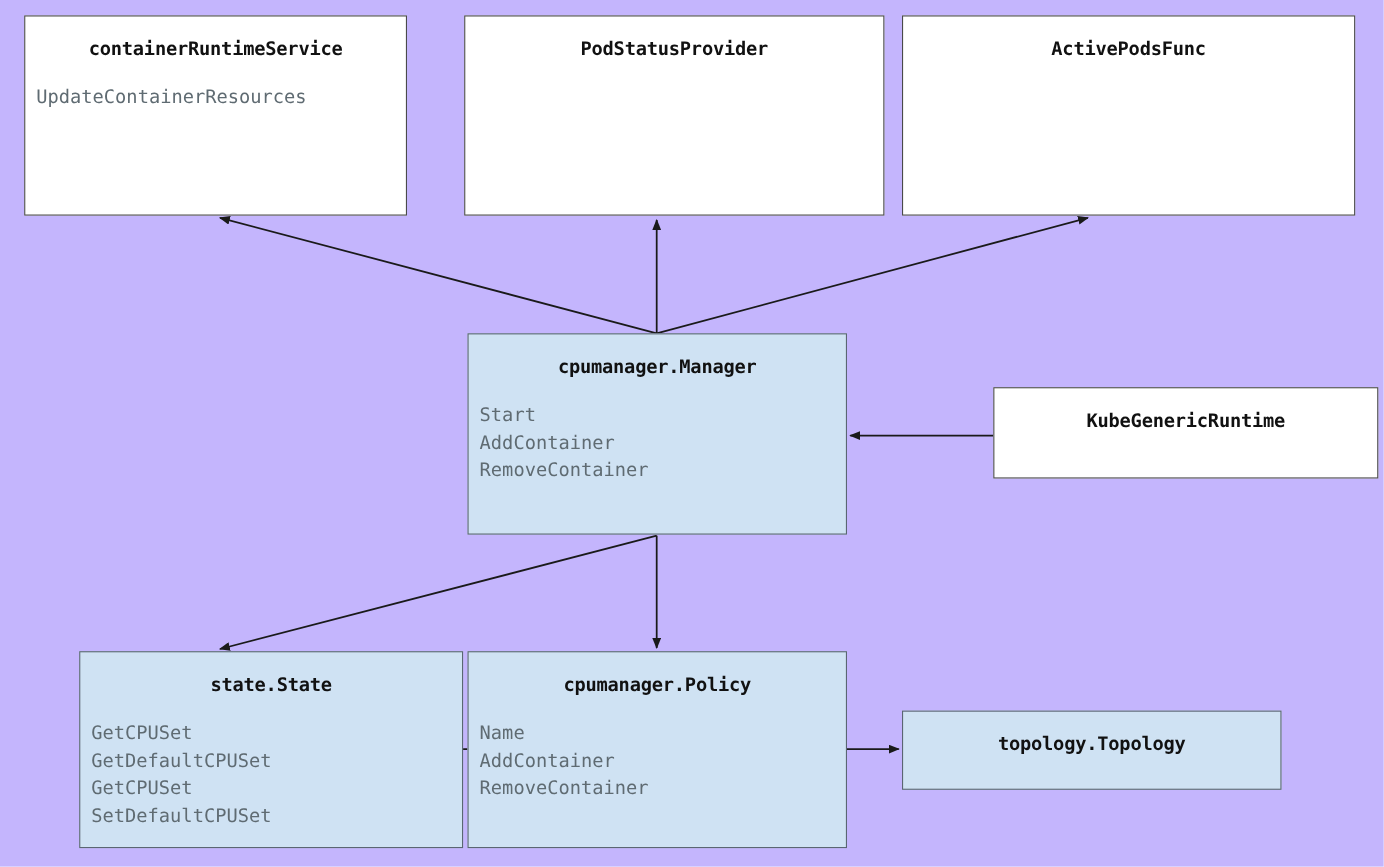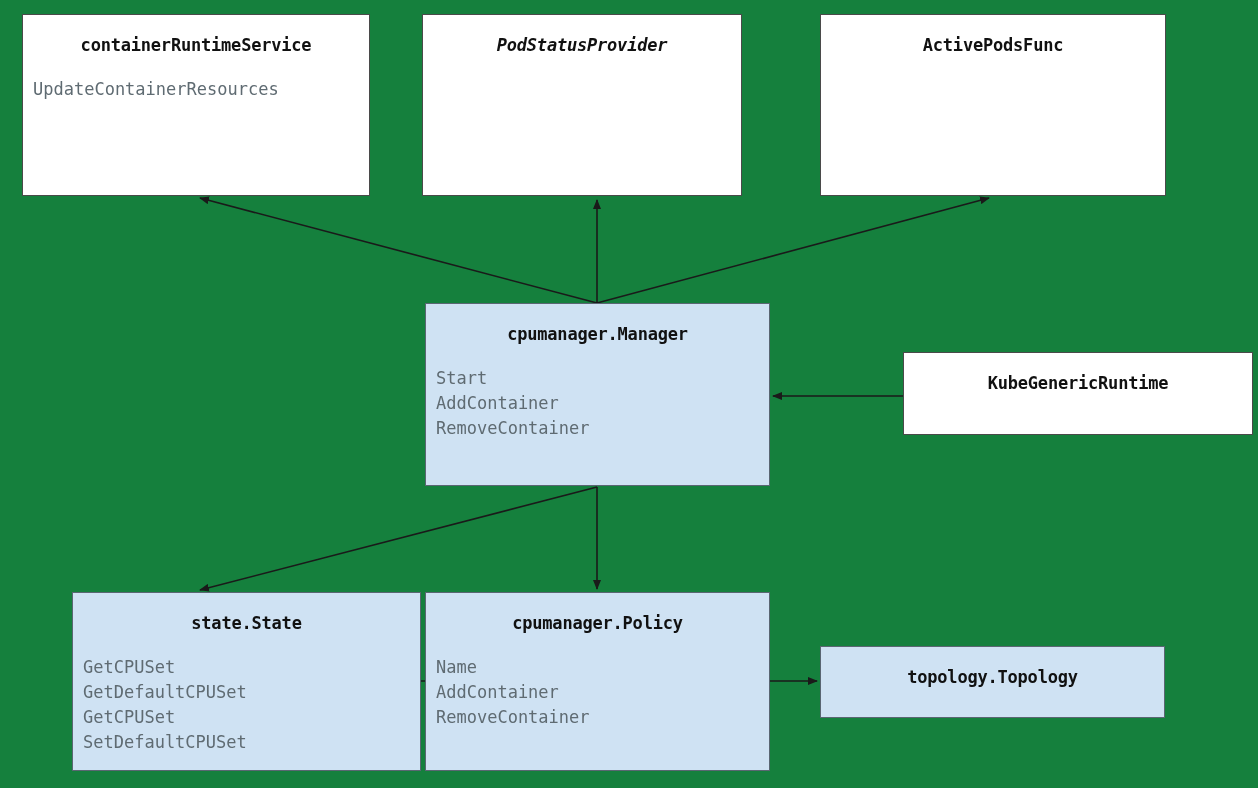--- a/index.html
+++ b/index.html
@@ -4,21 +4,21 @@
 <style>
   html, body {
     margin: 0;
     padding: 0;
     background: #ffffff;
   }
   #canvas {
     position: relative;
     width: 1258px;
     height: 788px;
-    background: #15803d;
+    background: #c4b5fd;
     overflow: hidden;
     font-family: "DejaVu Sans Mono", "Liberation Mono", monospace;
   }
   .node {
     position: absolute;
     box-sizing: border-box;
     border: 1.5px solid #4a4a4a;
     background: #ffffff;
   }
   .node.filled {
@@ -78,24 +78,24 @@
       </g>
   </svg>
 
   <div id="node-layer">
       <div class="node" style="left: 22px; top: 14px; width: 348px; height: 182px;">
         <div class="node-title" style="top: 20px;">containerRuntimeService</div>
         <div class="node-methods" style="top: 62px;">
           <div>UpdateContainerResources</div>
         </div>
       </div>
-      <div class="node" style="left: 422px; top: 14px; width: 320px; height: 182px; font-style: italic;">
+      <div class="node" style="left: 422px; top: 14px; width: 382px; height: 182px;">
         <div class="node-title" style="top: 20px;">PodStatusProvider</div>
       </div>
-      <div class="node" style="left: 820px; top: 14px; width: 346px; height: 182px;">
+      <div class="node" style="left: 820px; top: 14px; width: 412px; height: 182px;">
         <div class="node-title" style="top: 20px;">ActivePodsFunc</div>
       </div>
       <div class="node filled" style="left: 425px; top: 303px; width: 345px; height: 183px;">
         <div class="node-title" style="top: 20px;">cpumanager.Manager</div>
         <div class="node-methods" style="top: 62px;">
           <div>Start</div>
           <div>AddContainer</div>
           <div>RemoveContainer</div>
         </div>
       </div>

